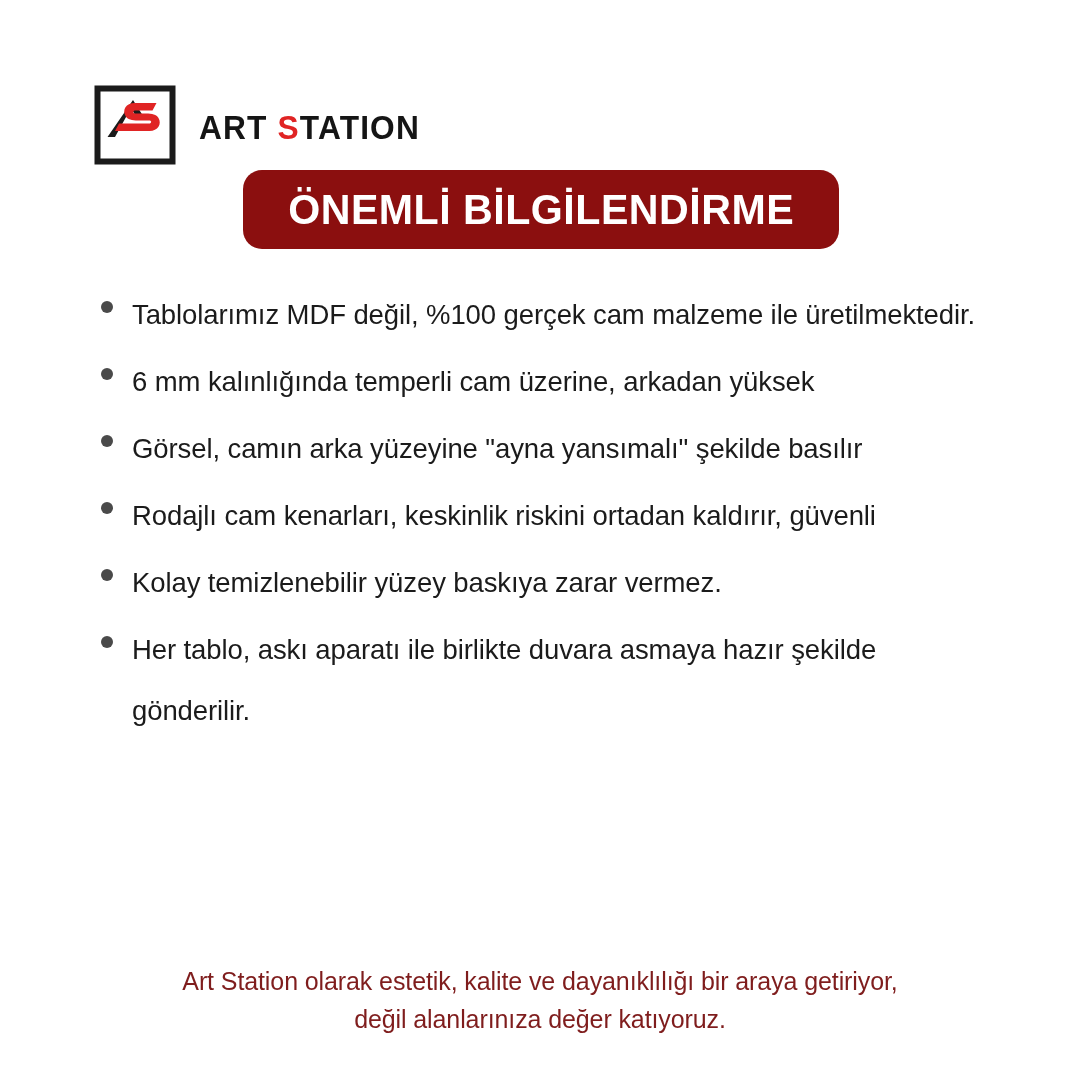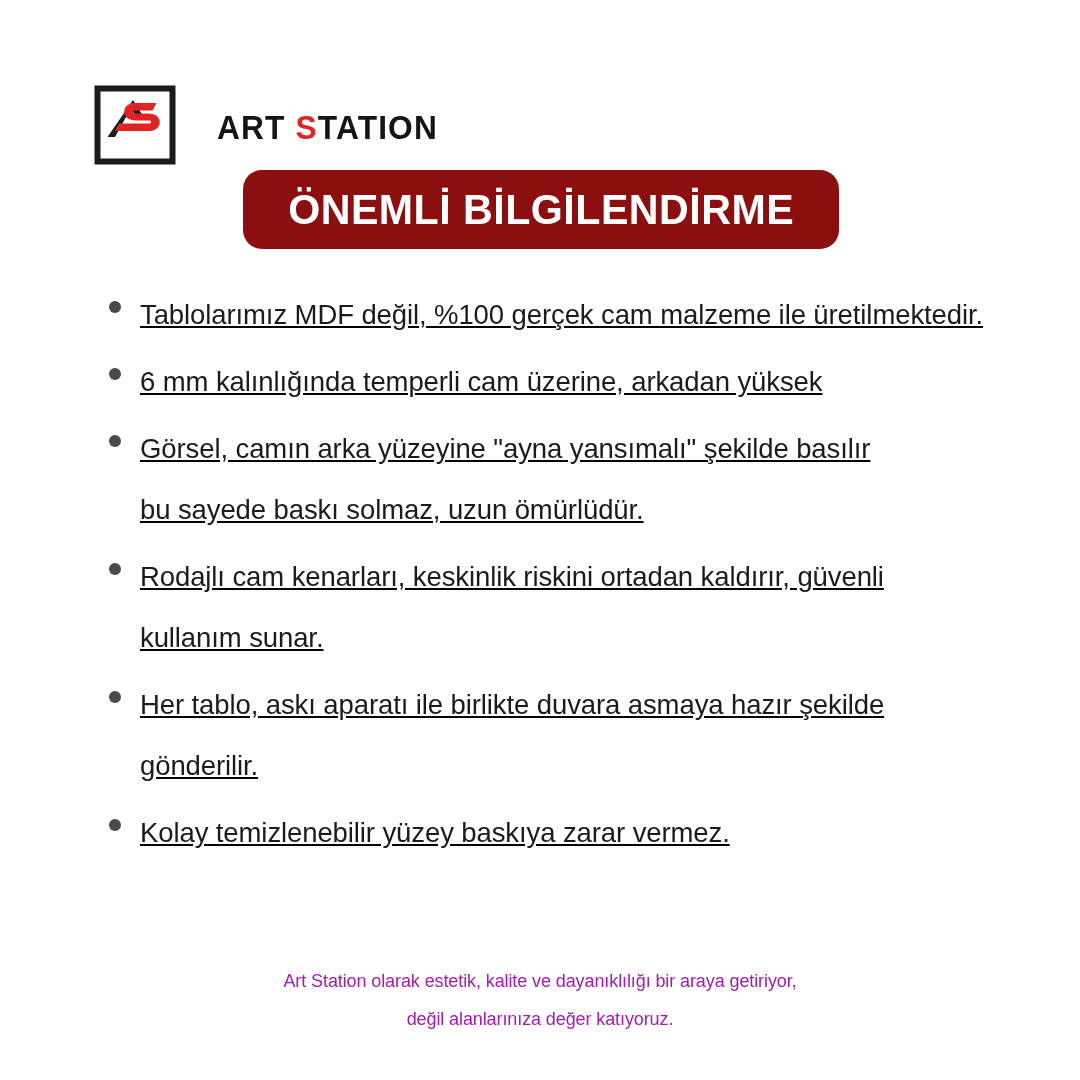--- a/index.html
+++ b/index.html
@@ -24,21 +24,20 @@
   }
 
   
   .brand {
     position: absolute;
     left: 93px;
     top: 82px;
     display: flex;
     align-items: center;
     height: 86px;
-    gap: 18px;
   }
   .logo-mark {
     width: 84px;
     height: 82px;
     position: relative;
     flex: 0 0 auto;
   }
   .logo-mark svg { display: block; }
 
   .wordmark {
@@ -76,24 +75,23 @@
     font-size: 42px;
     letter-spacing: 0.5px;
     line-height: 1;
     white-space: nowrap;
     transform: scaleX(0.98);
   }
 
   
   .bullets {
     position: absolute;
-    left: 104px;
+    left: 96px;
     top: 284px;
     width: 930px;
-    text-decoration: underline;
   }
   .bullet-item {
     position: relative;
     padding-left: 36px;
     margin-bottom: 6px;
   }
   .bullet-dot {
     position: absolute;
     left: 5px;
     top: 17px;
@@ -114,22 +112,22 @@
   
   .footer {
     position: absolute;
     left: 0;
     right: 0;
     top: 962px;
     text-align: center;
   }
   .footer-line {
     font-family: "Liberation Sans", sans-serif;
-    font-size: 18px;
-    color: #a21caf;
+    font-size: 25px;
+    color: #7f1d1d;
     line-height: 38px;
     letter-spacing: -0.1px;
   }
 </style>
 </head>
 <body>
 
 <div class="page">
 
   <div class="brand">
@@ -161,38 +159,36 @@
     </div>
 
     <div class="bullet-item">
       <span class="bullet-dot"></span>
       <div class="bullet-line">6 mm kalınlığında temperli cam üzerine, arkadan yüksek</div>
     </div>
 
     <div class="bullet-item">
       <span class="bullet-dot"></span>
       <div class="bullet-line">Görsel, camın arka yüzeyine "ayna yansımalı" şekilde basılır</div>
-      <div class="bullet-line">bu sayede baskı solmaz, uzun ömürlüdür.</div>
     </div>
 
     <div class="bullet-item">
       <span class="bullet-dot"></span>
       <div class="bullet-line">Rodajlı cam kenarları, keskinlik riskini ortadan kaldırır, güvenli</div>
-      <div class="bullet-line">kullanım sunar.</div>
+    </div>
+
+    <div class="bullet-item">
+      <span class="bullet-dot"></span>
+      <div class="bullet-line">Kolay temizlenebilir yüzey baskıya zarar vermez.</div>
     </div>
 
     <div class="bullet-item">
       <span class="bullet-dot"></span>
       <div class="bullet-line">Her tablo, askı aparatı ile birlikte duvara asmaya hazır şekilde</div>
       <div class="bullet-line">gönderilir.</div>
-    </div>
-
-    <div class="bullet-item">
-      <span class="bullet-dot"></span>
-      <div class="bullet-line">Kolay temizlenebilir yüzey baskıya zarar vermez.</div>
     </div>
 
   </div>
 
   <div class="footer">
     <div class="footer-line">Art Station olarak estetik, kalite ve dayanıklılığı bir araya getiriyor,</div>
     <div class="footer-line">değil alanlarınıza değer katıyoruz.</div>
   </div>
 
 </div>

